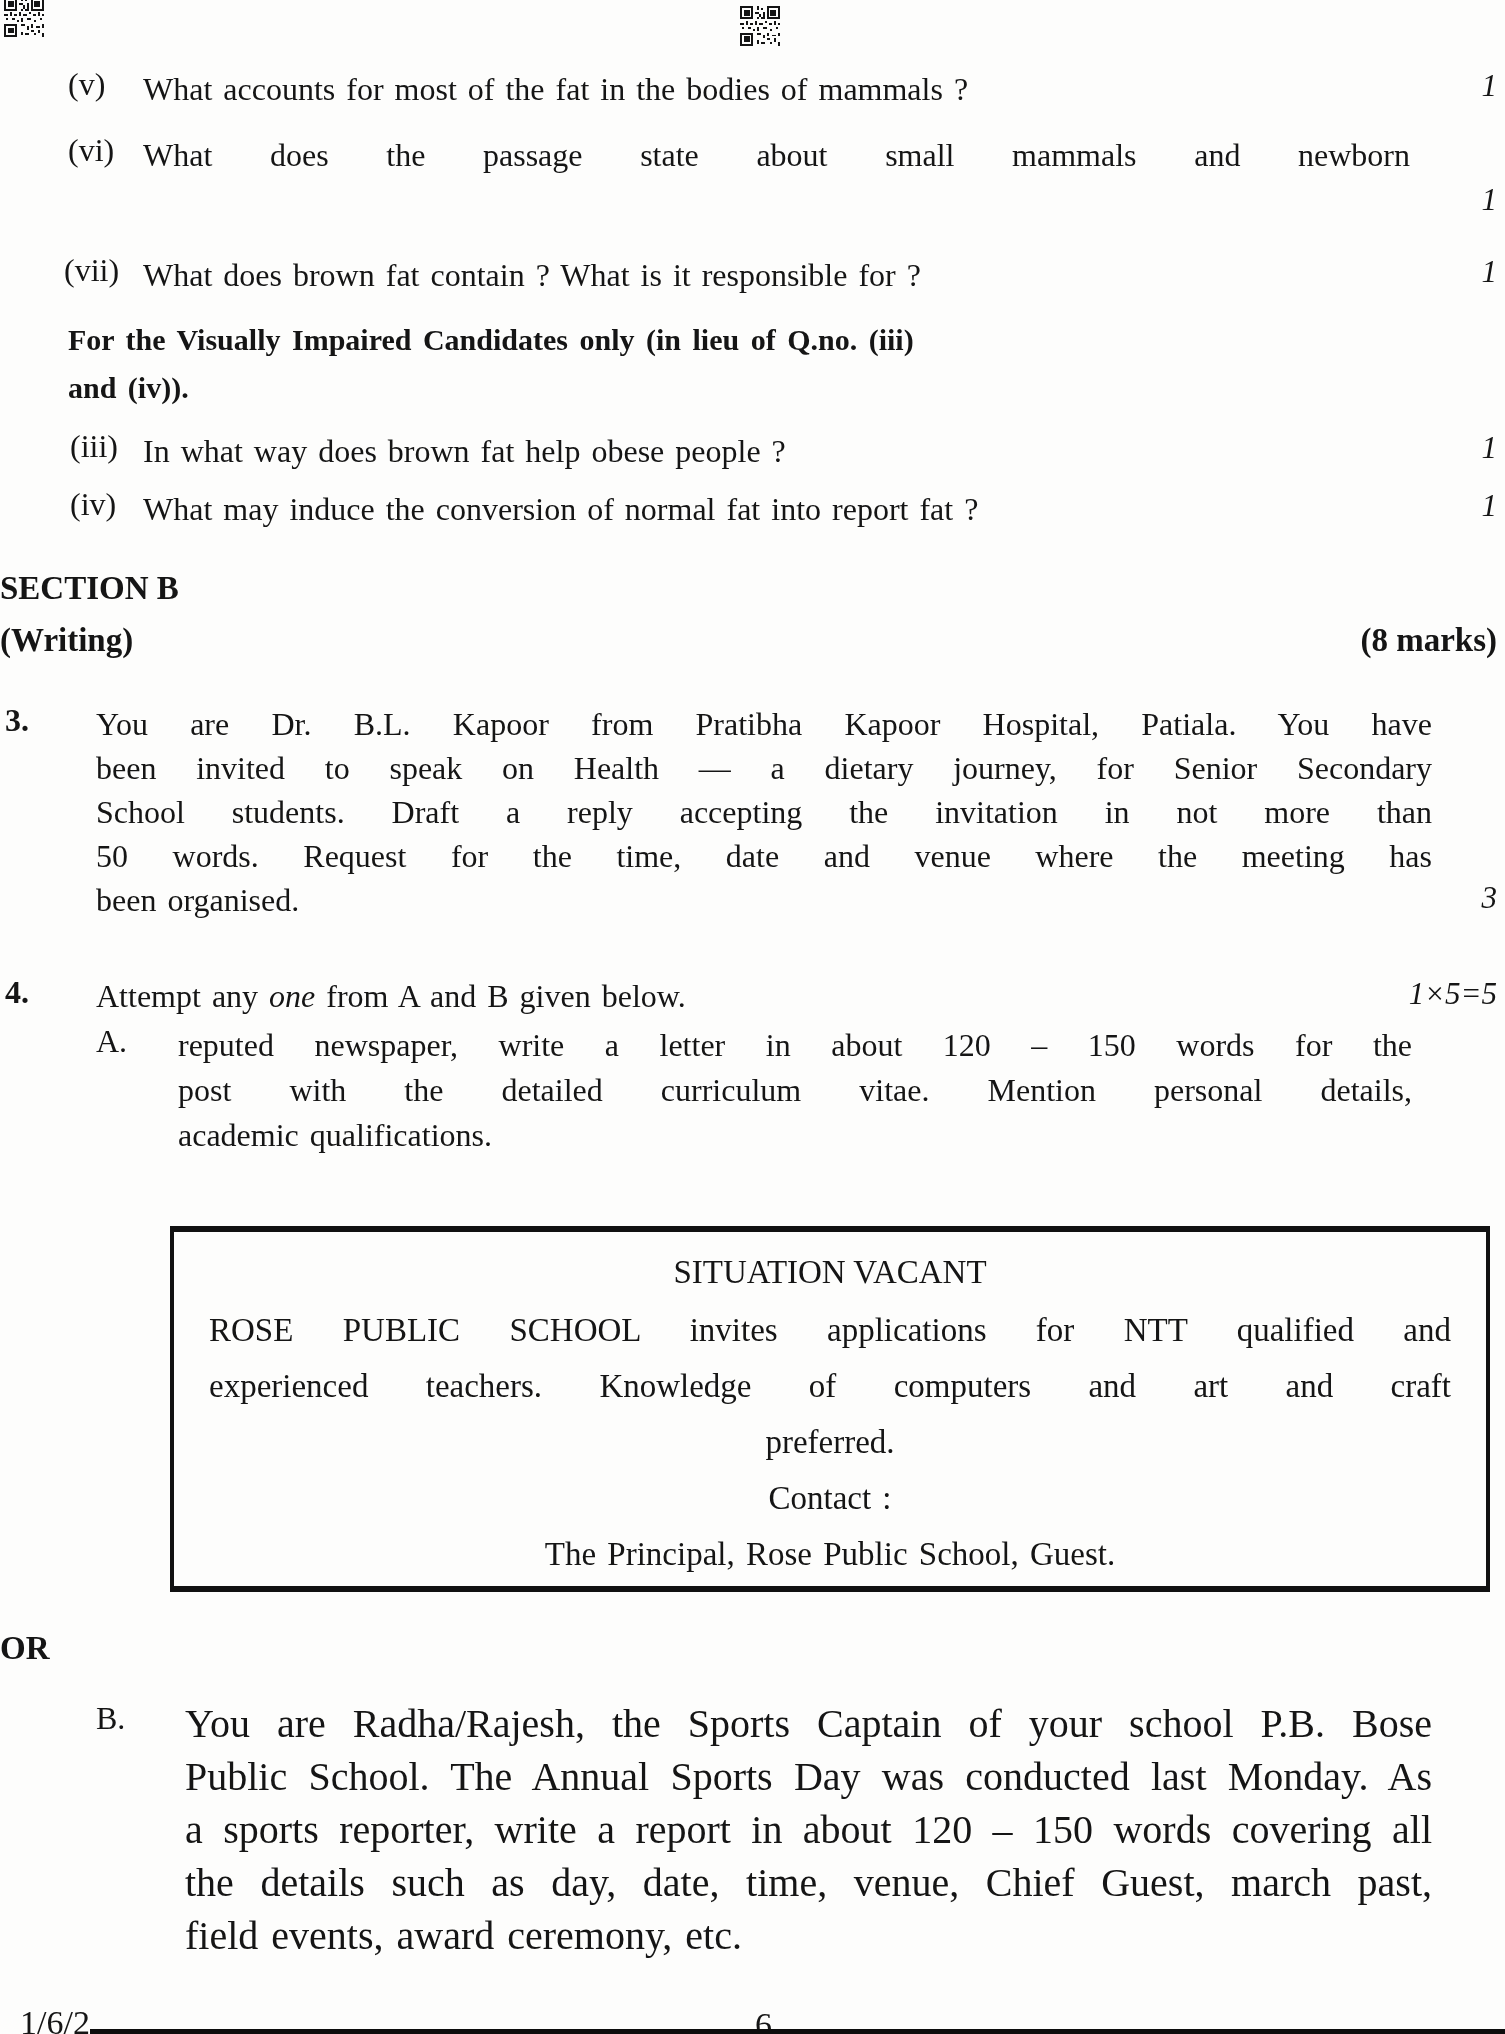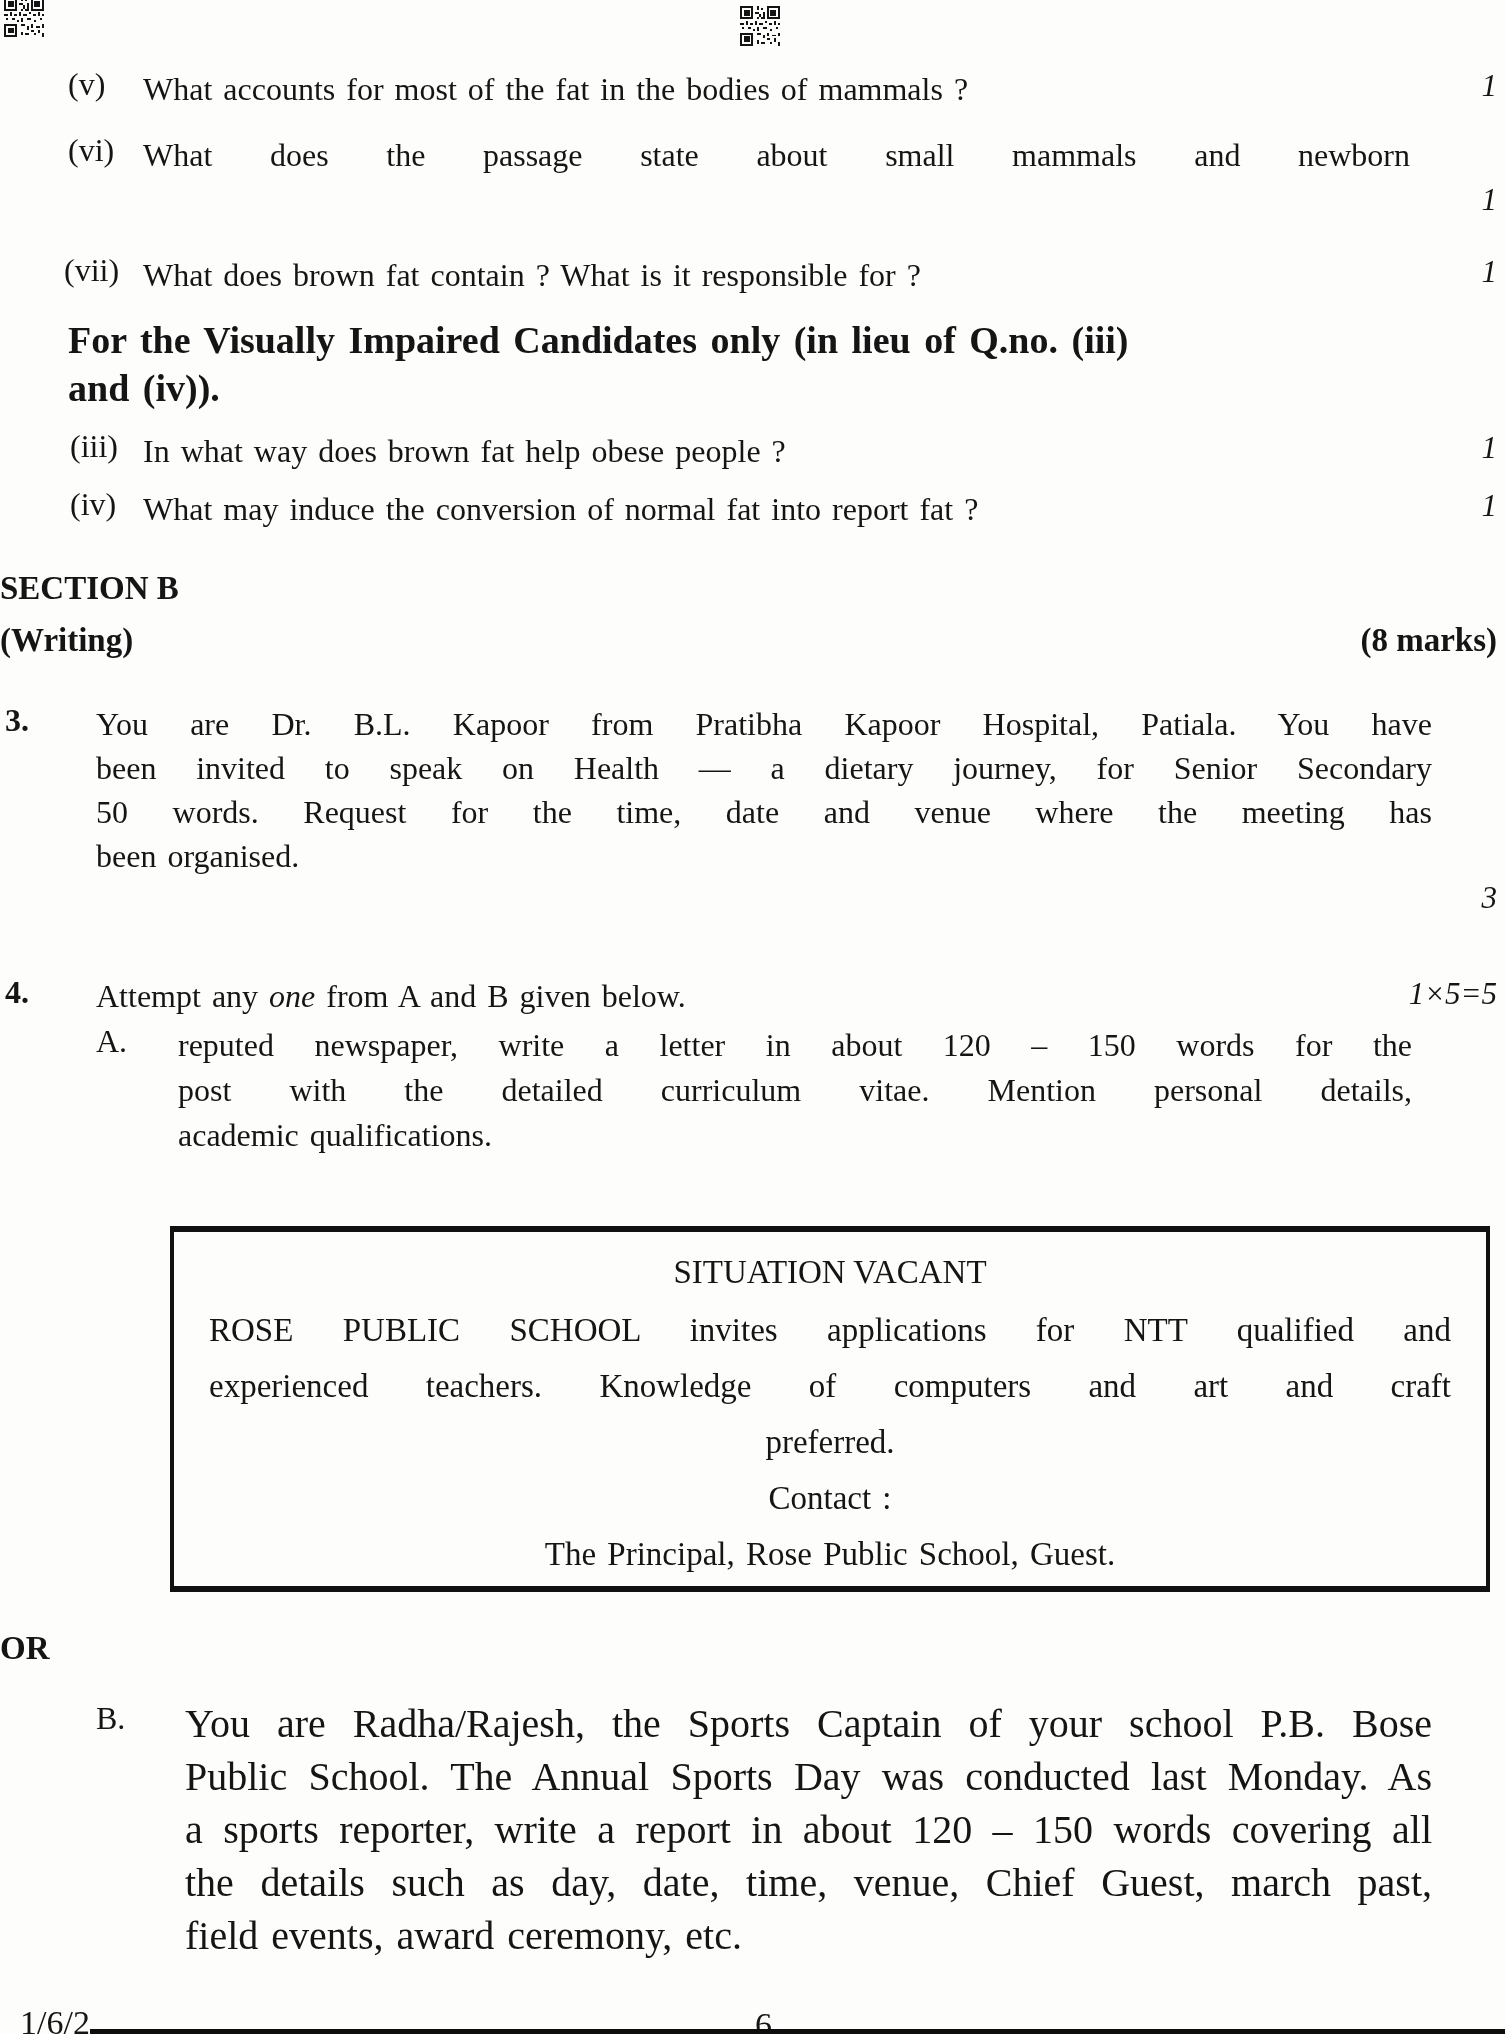--- a/index.html
+++ b/index.html
@@ -11,21 +11,21 @@
     font-family:"Liberation Serif","DejaVu Serif",serif;
     overflow:hidden;
   }
   .abs{position:absolute;}
   .qtext{font-size:32px;line-height:46px;word-spacing:3px;}
   .jl{text-align:justify;text-align-last:justify;}
   .nl{text-align:left;}
   .label{font-size:32px;}
   .mark{font-size:31px;font-style:italic;text-align:right;width:60px;}
   .bold{font-weight:normal;}
-  .heading{font-size:38px;font-weight:bold;line-height:48px;word-spacing:4px;}
+  .heading{font-size:30px;font-weight:bold;line-height:48px;word-spacing:4px;}
   .sectitle{font-size:33px;font-weight:bold;text-align:left;width:100%;}
   .secright{font-size:33px;font-weight:bold;text-align:right;}
   .qnum{font-size:32px;font-weight:bold;}
   .body32{font-size:32px;line-height:44px;word-spacing:3px;}
   .body32 > div{height:44px;}
   .advbox{
     border:4px solid #111;
     border-top-width:6px;
     border-bottom-width:6px;
     box-sizing:border-box;
@@ -97,20 +97,21 @@
   <div class="abs mark" style="right:8px;top:488px">1</div>
 
   <div class="abs sectitle" style="left:0;top:570px">SECTION B</div>
   <div class="abs sectitle" style="left:0;top:622px">(Writing)</div>
   <div class="abs secright" style="right:8px;top:622px">(8 marks)</div>
 
   <div class="abs qnum" style="left:5px;top:702px">3.</div>
   <div class="abs body32" style="left:96px;top:702px;width:1336px">
     <div class="jl">You are Dr. B.L. Kapoor from Pratibha Kapoor Hospital, Patiala. You have</div>
     <div class="jl">been invited to speak on Health — a dietary journey, for Senior Secondary</div>
+    <div class="jl">School students. Draft a reply accepting the invitation in not more than</div>
     <div class="jl">50 words. Request for the time, date and venue where the meeting has</div>
     <div class="nl">been organised.</div>
   </div>
   <div class="abs mark" style="right:8px;top:880px">3</div>
 
   <div class="abs qnum" style="left:5px;top:974px">4.</div>
   <div class="abs body32" style="left:96px;top:974px;width:1250px">
     <span>Attempt any </span><span class="bold" style="font-style:italic">one</span><span> from A and B given below.</span>
   </div>
   <div class="abs mark" style="right:8px;top:976px;width:120px">1×5=5</div>

